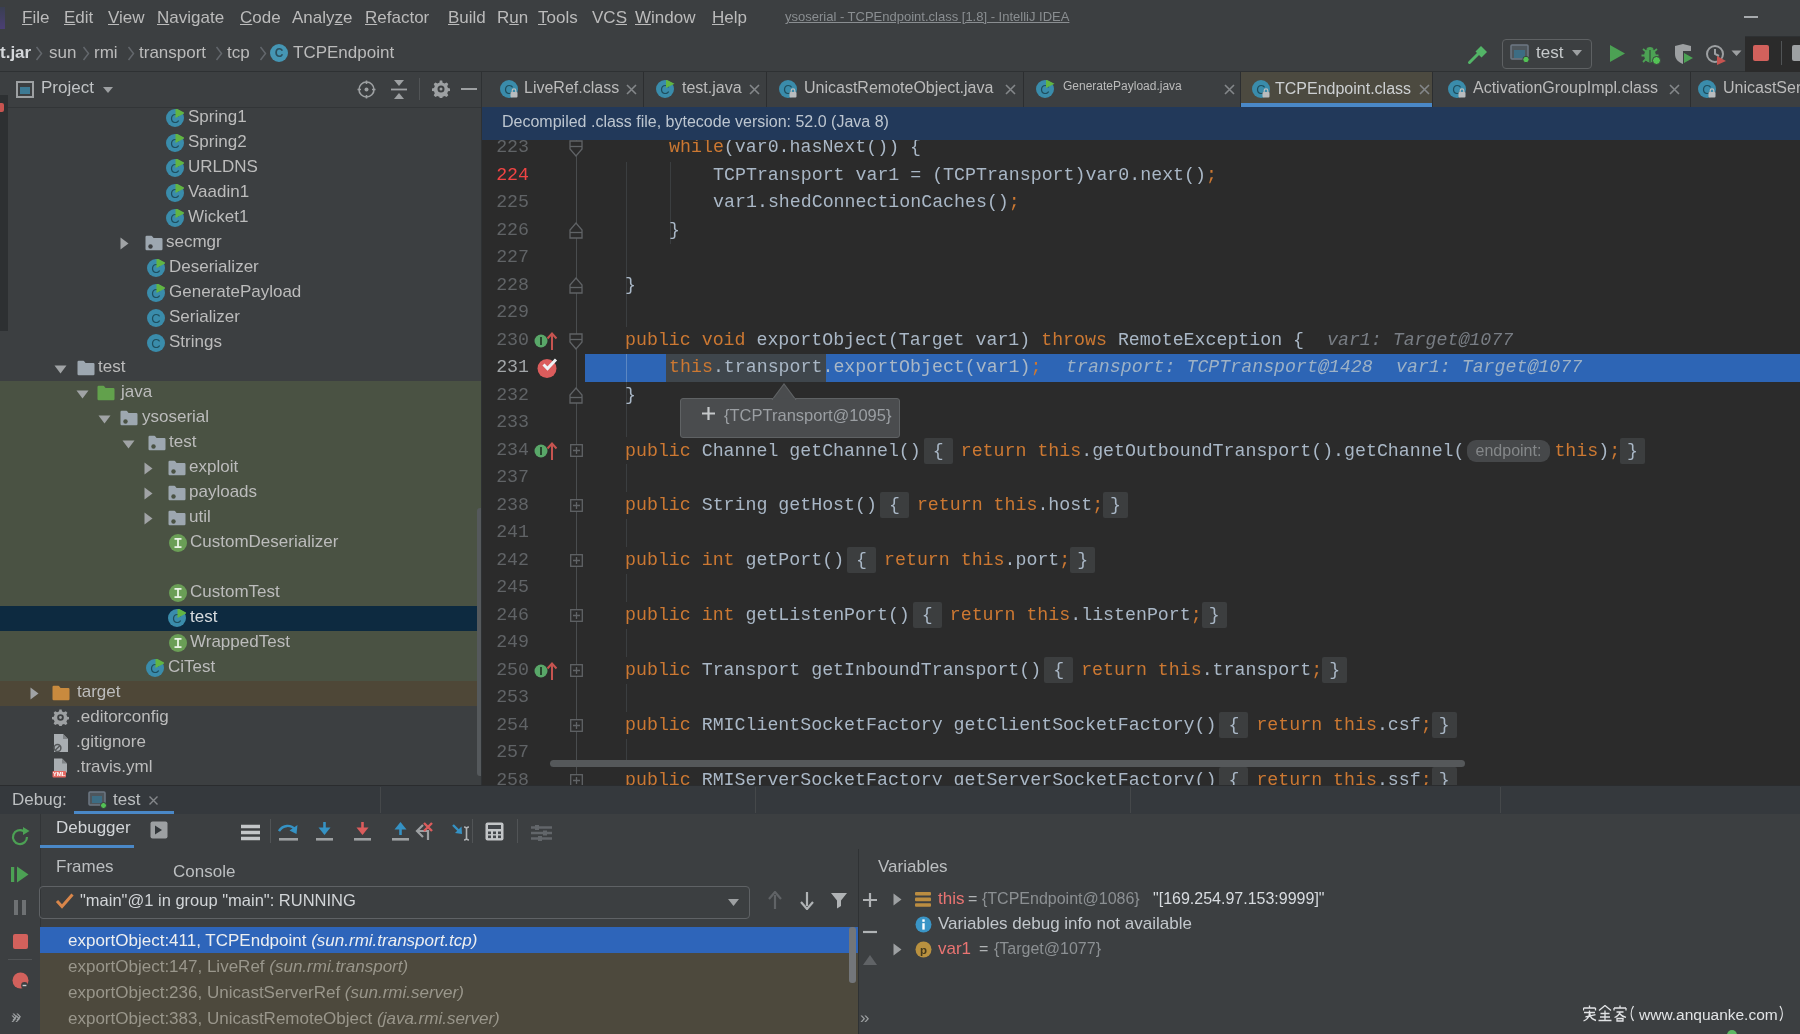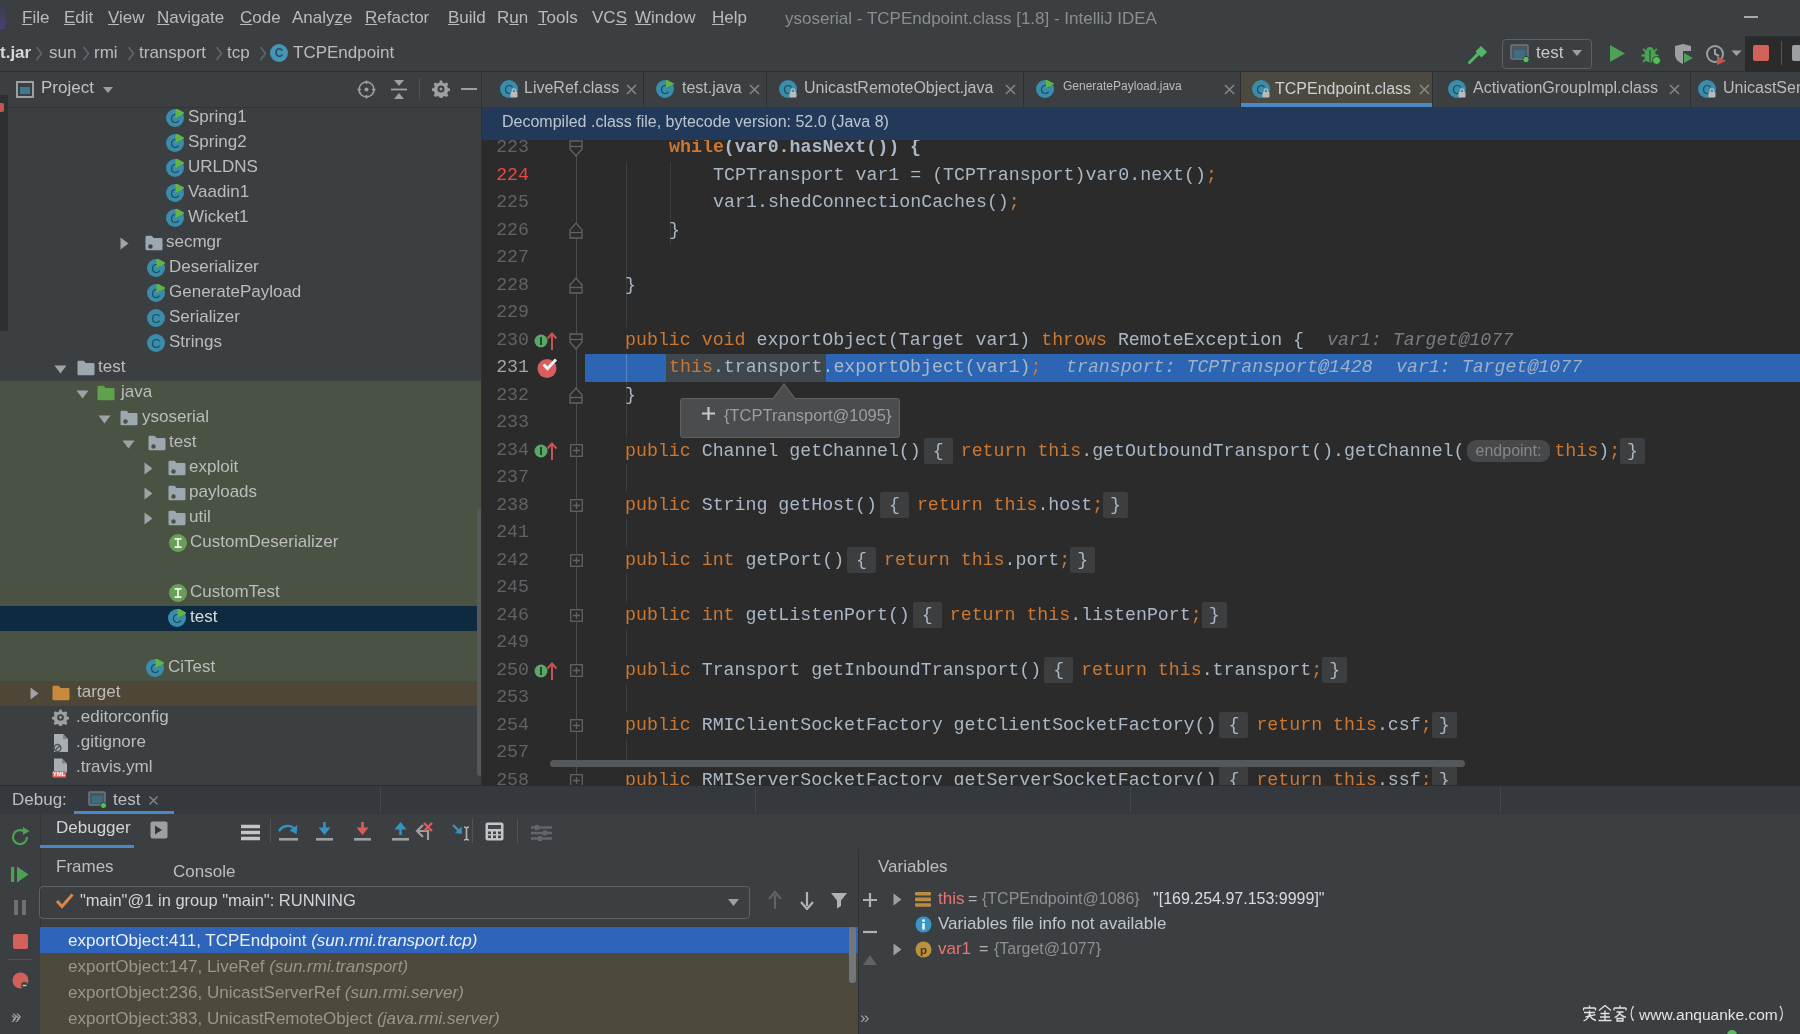--- a/index.html
+++ b/index.html
@@ -26,21 +26,21 @@
     <span class="abs" style="left:240px;"><u>C</u>ode</span>
     <span class="abs" style="left:292px;">Analy<u>z</u>e</span>
     <span class="abs" style="left:365px;"><u>R</u>efactor</span>
     <span class="abs" style="left:448px;"><u>B</u>uild</span>
     <span class="abs" style="left:497px;">R<u>u</u>n</span>
     <span class="abs" style="left:538px;"><u>T</u>ools</span>
     <span class="abs" style="left:592px;">VC<u>S</u></span>
     <span class="abs" style="left:635px;"><u>W</u>indow</span>
     <span class="abs" style="left:712px;"><u>H</u>elp</span>
   </div>
-  <div class="abs" style="left:785px;top:9px;color:#8a8e91;font-size:17px;">ysoserial - TCPEndpoint.class [1.8] - IntelliJ IDEA</div>
+  <div class="abs" style="left:785px;top:9px;color:#8a8e91;font-size:13px;text-decoration:underline;">ysoserial - TCPEndpoint.class [1.8] - IntelliJ IDEA</div>
   <div class="abs" style="left:1744px;top:16px;width:14px;height:2px;background:#a7aaad;"></div>
 </div>
 
 <div class="abs" style="left:0;top:36px;width:1745px;height:35px;background:#3c3f41;border-bottom:1px solid #2e3133;">
   <div id="crumbs" class="abs" style="left:0;top:7px;height:22px;color:#bbbbbb;font-size:17px;">
     <span class="abs" style="left:0px;color:#d4d7da;font-weight:bold;">t.jar</span>
     <svg class="abs" style="left:35px;top:3px;" width="8" height="15" viewBox="0 0 8 15">
         <path d="M1.5 1 L6.5 7.5 L1.5 14" fill="none" stroke="#63676c" stroke-width="1.5"></path>
       </svg>
     <span class="abs" style="left:49px;">sun</span>
@@ -326,20 +326,31 @@
         </svg>
         <span class="abs" style="left:190px;top:1px;color:#bcbcbc;">CustomTest</span>
       </div>
 <div class="abs" style="left:0;top:533.5px;width:482px;height:25px;">
         <svg class="abs" style="left:168px;top:3px;" width="18" height="18" viewBox="0 0 18 18">
           <circle cx="9" cy="9" r="9" fill="#3a8cab"></circle>
           <text x="9" y="13.6" font-size="13" font-family="Liberation Sans" fill="#1f4e5e" text-anchor="middle">C</text>
           <path d="M9.5 -1 L19 4 L9.5 9 Z" fill="#62b543"></path>
         </svg>
         <span class="abs" style="left:190px;top:1px;color:#d8dcdf;">test</span>
+      </div>
+<div class="abs" style="left:0;top:558.5px;width:482px;height:25px;">
+        <svg class="abs" style="left:169px;top:3px;" width="18" height="18" viewBox="0 0 18 18">
+          <circle cx="9" cy="9" r="9" fill="#6a9e56"></circle>
+          <g fill="#e8f2e4">
+            <rect x="5.5" y="4" width="7" height="1.8"></rect>
+            <rect x="5.5" y="12.2" width="7" height="1.8"></rect>
+            <rect x="8.1" y="4" width="1.8" height="10"></rect>
+          </g>
+        </svg>
+        <span class="abs" style="left:190px;top:1px;color:#bcbcbc;">WrappedTest</span>
       </div>
 <div class="abs" style="left:0;top:583.5px;width:482px;height:25px;">
         <svg class="abs" style="left:146px;top:3px;" width="18" height="18" viewBox="0 0 18 18">
           <circle cx="9" cy="9" r="9" fill="#3a8cab"></circle>
           <text x="9" y="13.6" font-size="13" font-family="Liberation Sans" fill="#1f4e5e" text-anchor="middle">C</text>
           <path d="M9.5 -1 L19 4 L9.5 9 Z" fill="#62b543"></path>
         </svg>
         <span class="abs" style="left:168px;top:1px;color:#bcbcbc;">CiTest</span>
       </div>
 <div class="abs" style="left:0;top:608.5px;width:482px;height:25px;">
@@ -569,21 +580,21 @@
         <path d="M6.5 3 V10 M3 6.5 H10" stroke="#606366" stroke-width="1.3"></path>
       </svg>
 <svg class="abs" style="left:88px;top:612.0px;" width="13" height="13" viewBox="0 0 13 13">
         <rect x="0.7" y="0.7" width="11.6" height="11.6" fill="#2b2b2b" stroke="#606366" stroke-width="1.3"></rect>
         <path d="M6.5 3 V10 M3 6.5 H10" stroke="#606366" stroke-width="1.3"></path>
       </svg>
 <svg class="abs" style="left:88px;top:667.0px;" width="13" height="13" viewBox="0 0 13 13">
         <rect x="0.7" y="0.7" width="11.6" height="11.6" fill="#2b2b2b" stroke="#606366" stroke-width="1.3"></rect>
         <path d="M6.5 3 V10 M3 6.5 H10" stroke="#606366" stroke-width="1.3"></path>
       </svg>
-<pre class="abs" style="left:187.07999999999998px;top:27.25px;font-weight:bold;"><span class="k">while</span>(var0.<span class="m">hasNext</span>()) {</pre>
+<pre class="abs" style="left:187.07999999999998px;top:27.25px;"><span class="k">while</span>(var0.<span class="m">hasNext</span>()) {</pre>
 <pre class="abs" style="left:231.12px;top:54.75px;">TCPTransport var1 = (TCPTransport)var0.<span class="m">next</span>()<span class="k">;</span></pre>
 <pre class="abs" style="left:231.12px;top:82.25px;">var1.<span class="m">shedConnectionCaches</span>()<span class="k">;</span></pre>
 <pre class="abs" style="left:187.07999999999998px;top:109.75px;">}</pre>
 <pre class="abs" style="left:143.04px;top:164.75px;">}</pre>
 <pre class="abs" style="left:143.04px;top:219.75px;"><span class="k">public</span> <span class="k">void</span> exportObject(Target var1) <span class="k">throws</span> RemoteException {</pre>
 <pre class="abs" style="left:187.07999999999998px;top:247.25px;"><span class="k">this</span>.transport.<span class="m">exportObject</span>(var1)<span class="k">;</span></pre>
 <pre class="abs" style="left:143.04px;top:274.75px;">}</pre>
 <pre class="abs" style="left:143.04px;top:329.75px;"><span class="k">public</span> Channel getChannel()<span class="chip chipo">{</span><span class="k">return</span> <span class="k">this</span>.<span class="m">getOutboundTransport</span>().<span class="m">getChannel</span>(<span class="ph">endpoint:</span><span class="k">this</span>)<span class="k">;</span><span class="chip chipc">}</span></pre>
 <pre class="abs" style="left:143.04px;top:384.75px;"><span class="k">public</span> String getHost()<span class="chip chipo">{</span><span class="k">return</span> <span class="k">this</span>.host<span class="k">;</span><span class="chip chipc">}</span></pre>
 <pre class="abs" style="left:143.04px;top:439.75px;"><span class="k">public</span> <span class="k">int</span> getPort()<span class="chip chipo">{</span><span class="k">return</span> <span class="k">this</span>.port<span class="k">;</span><span class="chip chipc">}</span></pre>
@@ -777,21 +788,21 @@
     </svg>
 <span class="abs" style="left:938px;top:103px;font-size:17px;color:#ea7472;">this</span>
 <span class="abs" style="left:968px;top:104px;font-size:16px;color:#b0b3b5;">=</span>
 <span class="abs" style="left:982px;top:104px;font-size:16px;color:#8c9093;">{TCPEndpoint@1086}</span>
 <span class="abs" style="left:1153px;top:104px;font-size:16px;color:#d8dce0;">"[169.254.97.153:9999]"</span>
 <svg class="abs" style="left:915px;top:130px;" width="17" height="17" viewBox="0 0 17 17">
       <circle cx="8.5" cy="8.5" r="8" fill="#3a95c6"></circle>
       <rect x="7.3" y="3.4" width="2.4" height="2.4" fill="#fff"></rect>
       <rect x="7.3" y="7.2" width="2.4" height="6.4" fill="#fff"></rect>
     </svg>
-<span class="abs" style="left:938px;top:128px;font-size:17px;color:#c2c7cc;">Variables file info not available</span>
+<span class="abs" style="left:938px;top:128px;font-size:17px;color:#c2c7cc;">Variables debug info not available</span>
 <svg class="abs" style="left:893px;top:157px;" width="9" height="13" viewBox="0 0 9 13">
       <path d="M0.5 0.5 L8.5 6.5 L0.5 12.5 Z" fill="#9da0a2"></path>
     </svg>
 <svg class="abs" style="left:915px;top:155px;" width="17" height="17" viewBox="0 0 17 17">
       <circle cx="8.5" cy="8.5" r="8" fill="#b9913f"></circle>
       <text x="8.5" y="13" font-size="11.5" font-family="Liberation Sans" font-weight="bold" fill="#43381c" text-anchor="middle">p</text>
     </svg>
 <span class="abs" style="left:938px;top:153px;font-size:17px;color:#ea7472;">var1</span>
 <span class="abs" style="left:979px;top:154px;font-size:16px;color:#b0b3b5;">=</span>
 <span class="abs" style="left:994px;top:154px;font-size:16px;color:#8c9093;">{Target@1077}</span>

